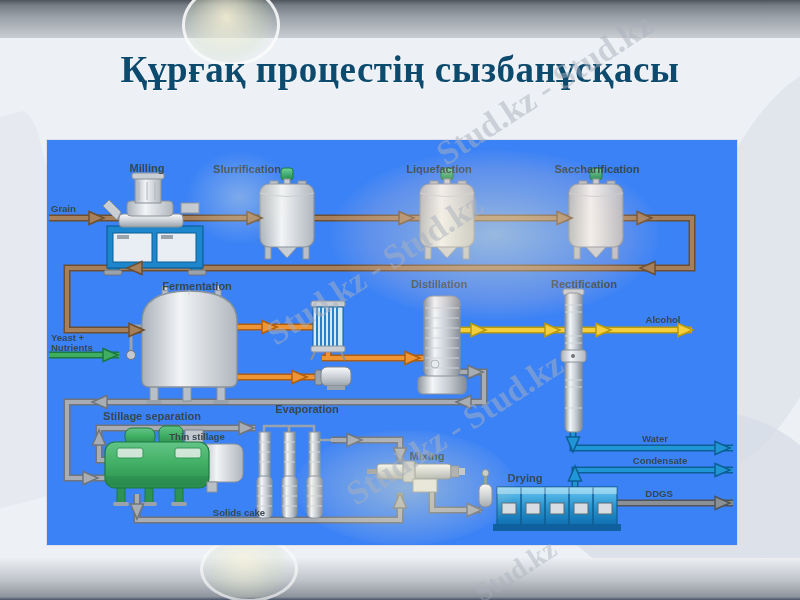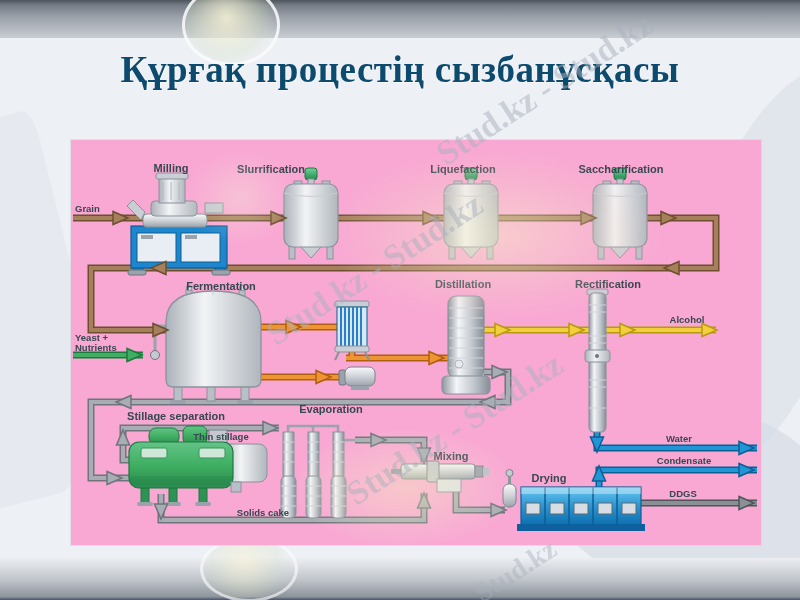--- a/index.html
+++ b/index.html
@@ -15,21 +15,21 @@
   .leaf-b{left:-60px;top:120px;width:140px;height:380px;transform:rotate(-14deg);background:#e2e7ee;}
   .leaf-c{left:600px;top:420px;width:260px;height:220px;transform:rotate(40deg);background:#d6dce6;}
   .emblem{position:absolute;border-radius:50%;z-index:3;pointer-events:none;
     border:3px solid rgba(252,252,252,.85);
     background:radial-gradient(circle at 45% 40%, rgba(248,243,214,.85), rgba(214,226,201,.35) 55%, rgba(235,238,242,.05) 75%);}
   .emblem-top{left:182px;top:-16px;width:92px;height:76px;}
   .emblem-bottom{left:200px;top:536px;width:92px;height:60px;opacity:.75;}
   .title{position:absolute;left:0;top:48px;width:800px;text-align:center;z-index:4;
     font-family:"Liberation Serif",serif;font-weight:bold;font-size:37px;letter-spacing:.5px;
     text-shadow:1px 1px 0 rgba(255,255,255,.45);}
-  .panel{position:absolute;left:71px;top:140px;width:690px;height:405px;background:#f9a8d4;z-index:3;
+  .panel{position:absolute;left:47px;top:140px;width:690px;height:405px;background:#3b82f6;z-index:3;
     box-shadow:0 0 0 1px rgba(210,214,220,.6);}
   .swirl{position:absolute;z-index:4;pointer-events:none;border-radius:50%;}
   .swirl-1{left:330px;top:150px;width:330px;height:170px;opacity:.55;
     background:radial-gradient(ellipse at 50% 50%, rgba(247,240,200,.9), rgba(242,205,195,.35) 55%, transparent 72%);}
   .swirl-2{left:295px;top:430px;width:220px;height:115px;opacity:.5;
     background:radial-gradient(ellipse at 50% 50%, rgba(247,238,190,.9), rgba(240,225,200,.3) 55%, transparent 75%);}
   .swirl-3{left:185px;top:150px;width:110px;height:95px;opacity:.4;
     background:radial-gradient(ellipse, rgba(244,240,215,.9), transparent 70%);}
   .wm{position:absolute;z-index:5;pointer-events:none;color:#aab1bd;opacity:.5;white-space:nowrap;
     font-family:"Liberation Serif",serif;font-weight:bold;}

